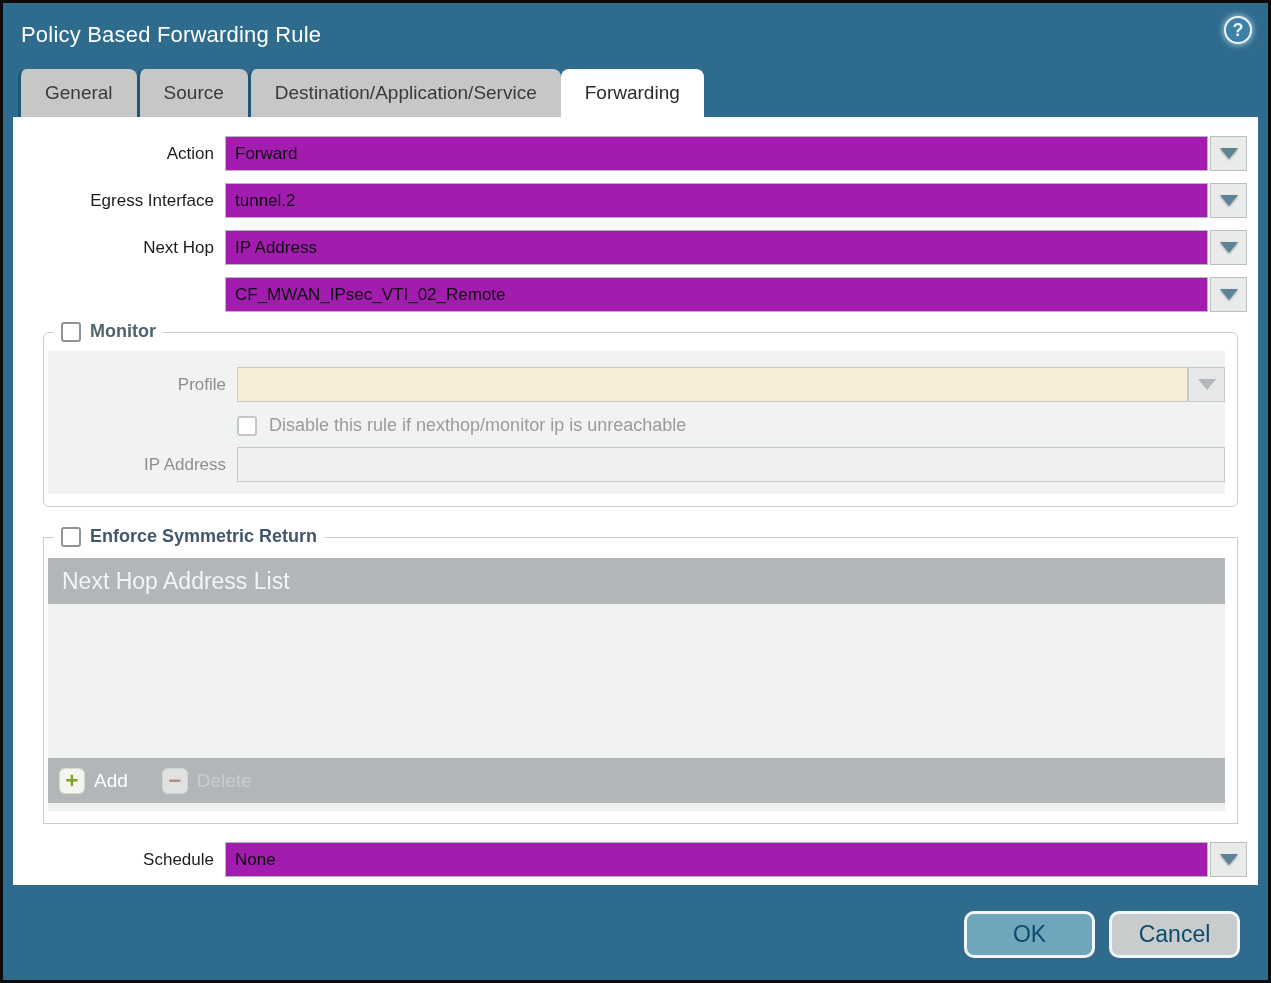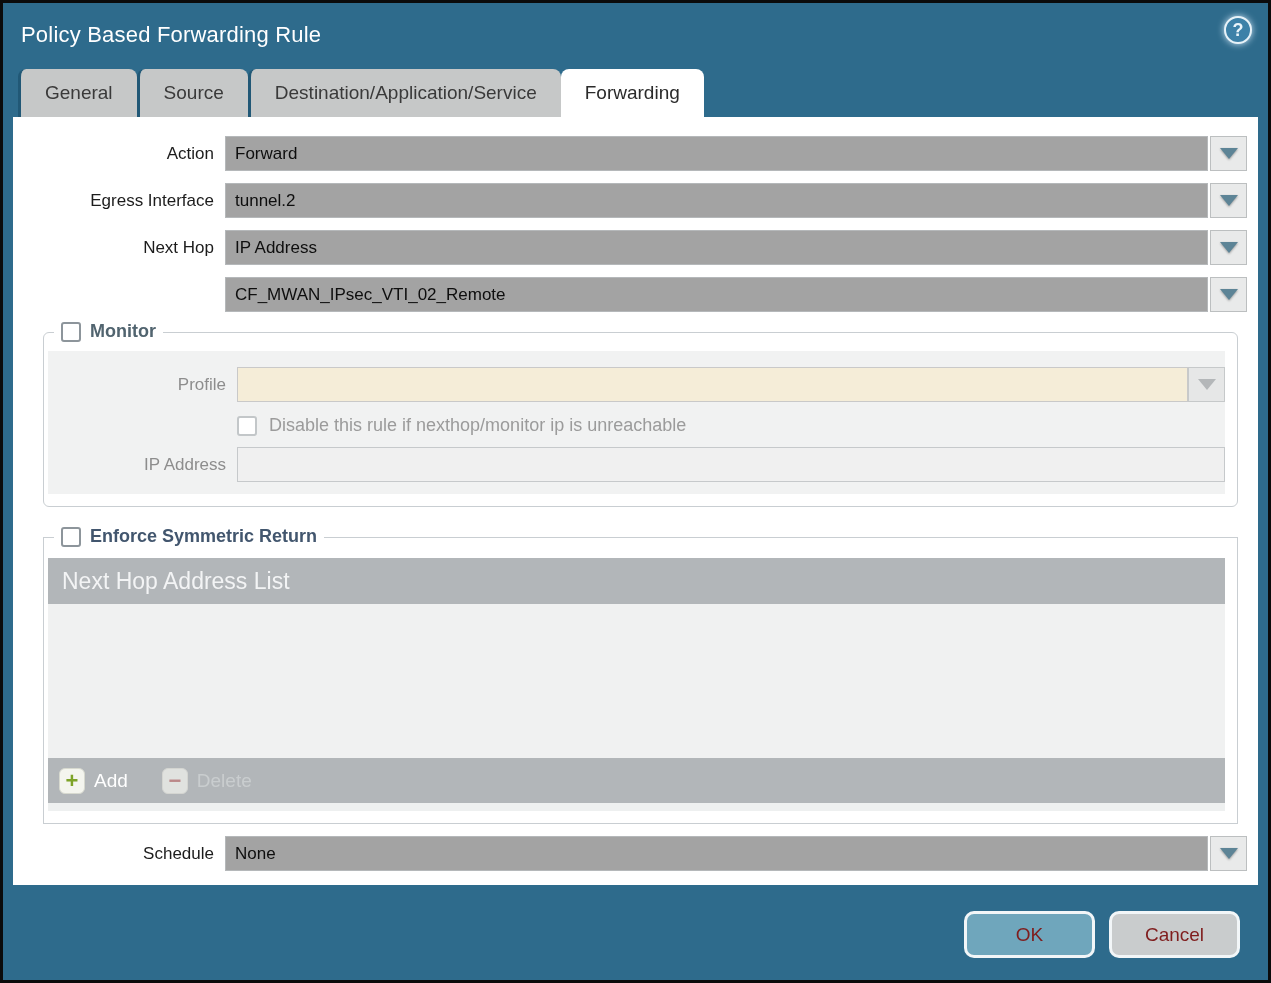--- a/index.html
+++ b/index.html
@@ -92,21 +92,21 @@
     margin-right: 11px;
     font-size: 17px;
     color: #1c1c1c;
     flex: none;
   }
   .combo { flex: 1; display: flex; align-items: stretch; }
   .combo-input {
     flex: 1;
     height: 35px;
     border: 1px solid #b5b8ba;
-    background: #a3a3a3;
+    background: #a21caf;
     font-size: 17px;
     color: #0e0e0e;
     padding: 0 9px;
     display: flex; align-items: center;
     overflow: hidden; white-space: nowrap;
   }
   .combo-btn {
     width: 37px; height: 35px;
     margin-left: 2px;
     background: #e9eaea;
@@ -213,38 +213,38 @@
     display: flex; align-items: center; justify-content: center;
     font-size: 22px; font-weight: bold;
     line-height: 1;
   }
   .tbl-btn.add .ic { color: #7da327; }
   .tbl-btn.add .lbl { color: #ffffff; font-size: 19px; }
   .tbl-btn.delete { cursor: default; opacity: 0.85; }
   .tbl-btn.delete .ic { background: #e9eae6; border-color: #dadbd6; color: #bd8181; }
   .tbl-btn.delete .lbl { color: #ced2d3; font-size: 19px; }
 
-  .row-schedule { margin-top: 12px; }
+  .row-schedule { margin-top: 18px; }
 
   
   .dlg-footer {
     flex: 1;
     display: flex;
     justify-content: flex-end;
     align-items: flex-start;
     padding: 26px 28px 0 0;
     gap: 14px;
   }
   .btn {
     width: 131px; height: 47px;
     border-radius: 10px;
     border: 3px solid #f2f6f8;
     font-family: "Liberation Sans", sans-serif;
-    font-size: 19px;
-    color: #7f1d1d;
+    font-size: 23px;
+    color: #0c4a6e;
     display: flex; align-items: center; justify-content: center;
     cursor: pointer;
   }
   .btn-ok { background: #6fa6bc; }
   .btn-cancel { background: #c9cccd; }
 </style>
 </head>
 <body>
 
 <div class="dialog">

